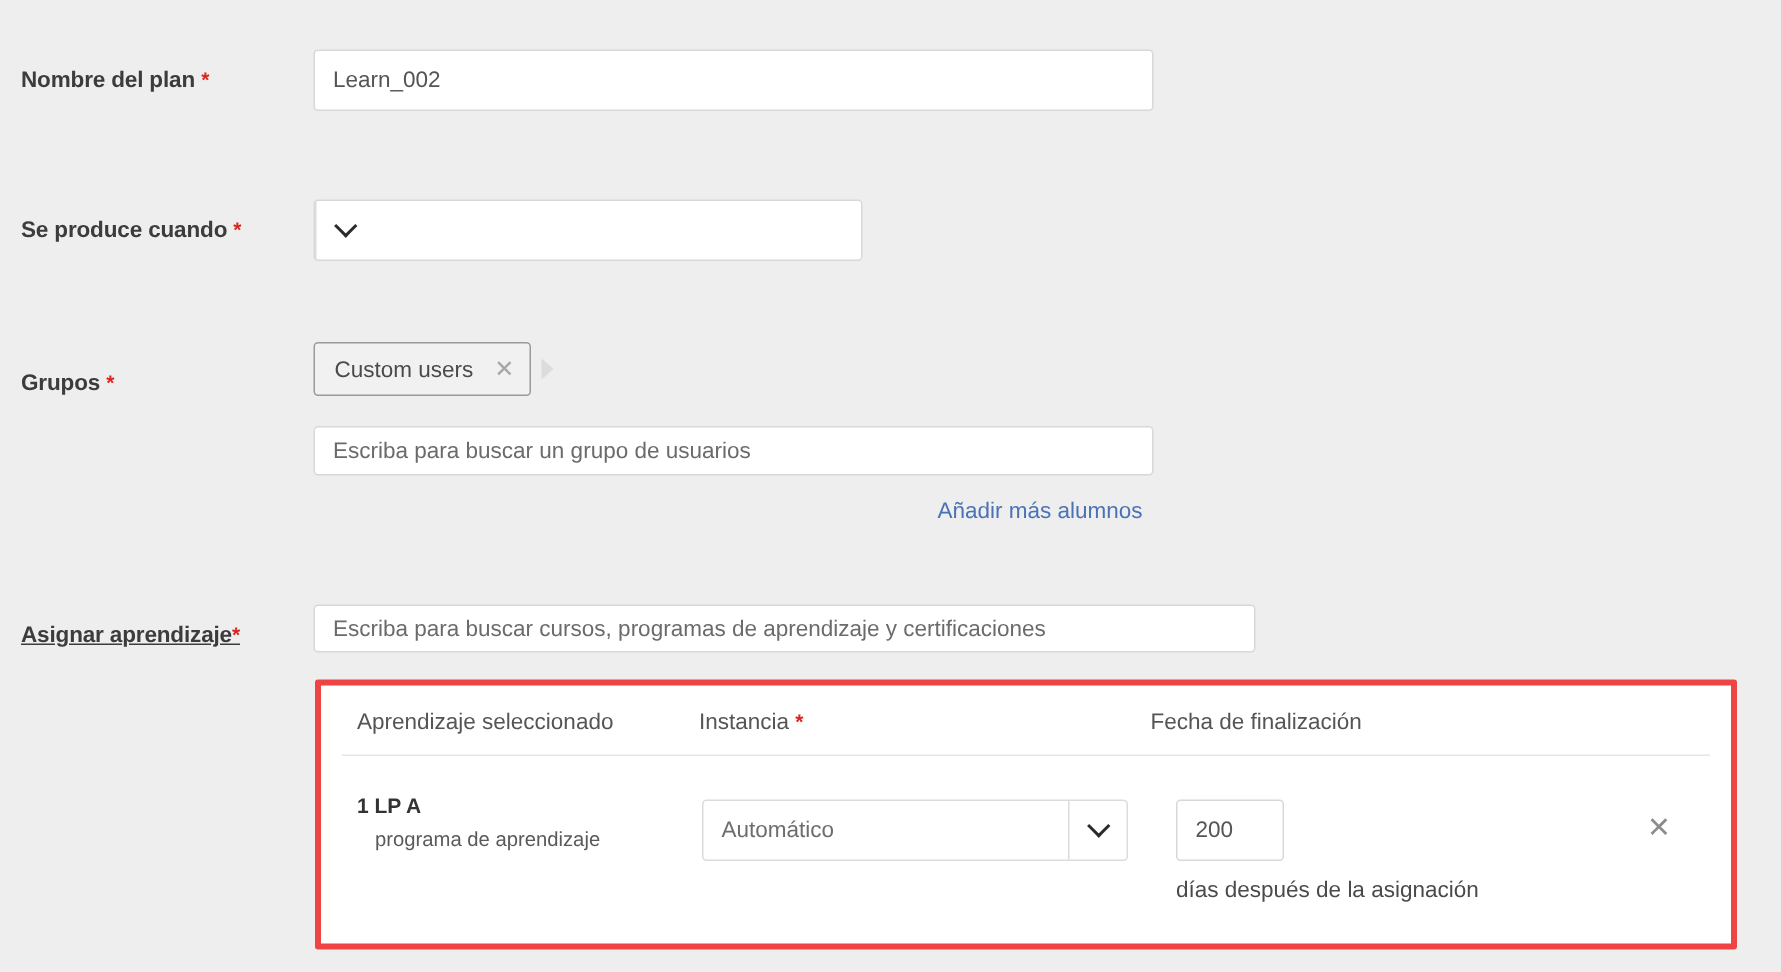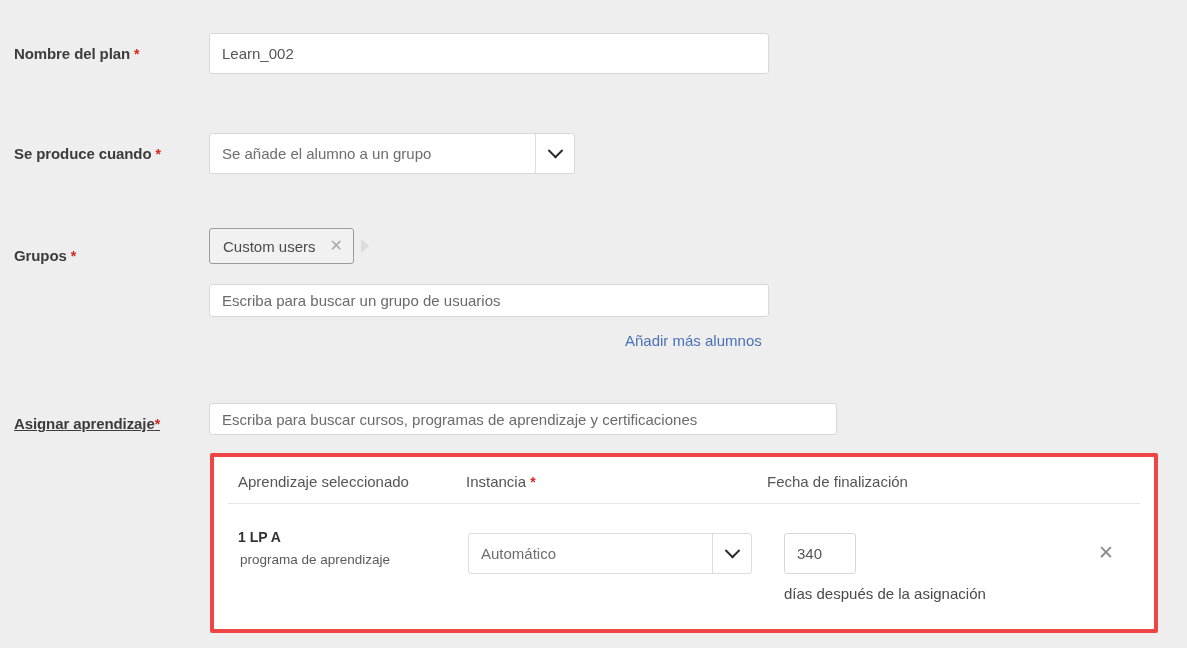--- a/index.html
+++ b/index.html
@@ -197,21 +197,21 @@
     position: absolute;
     left: 24px;
     top: 72px;
     font-size: 14px;
     font-weight: bold;
     color: #333333;
     white-space: nowrap;
   }
   .row-subtitle {
     position: absolute;
-    left: 26px;
+    left: 36px;
     top: 95px;
     font-size: 13.5px;
     color: #5a5a5a;
     white-space: nowrap;
   }
 
   #instance-select {
     position: absolute;
     left: 254px;
     top: 76px;
@@ -274,21 +274,20 @@
     <span>Learn_002</span>
   </div>
 </div>
 
 <div>
   <div class="field-label" style="top:145px;">
     <span>Se produce cuando</span>
     <span class="req">*</span>
   </div>
   <div id="trigger-select">
-    <div class="sel-value">Se añade el alumno a un grupo</div>
     <div class="chev-box">
         <i class="chev"></i>
       </div>
   </div>
 </div>
 
 <div>
   <div class="field-label" style="top:247px;">
     <span>Grupos</span>
     <span class="req">*</span>
@@ -333,19 +332,19 @@
     <div class="row-subtitle">programa de aprendizaje</div>
 
     <div id="instance-select">
       <div class="sel-value">Automático</div>
       <div class="chev-box">
           <i class="chev"></i>
         </div>
     </div>
 
     <div class="text-input" id="days-input">
-      <span>340</span>
+      <span>200</span>
     </div>
     <div id="days-caption">días después de la asignación</div>
 
     <div id="row-remove">✕</div>
   </div>
 </div>
 
 </body></html>

